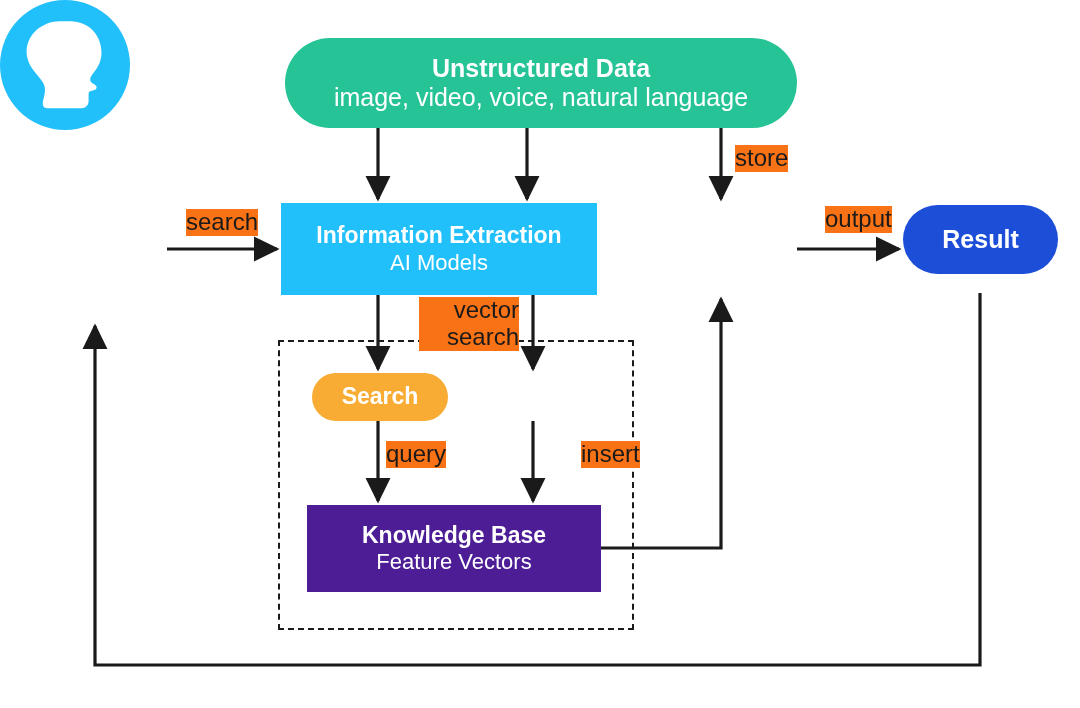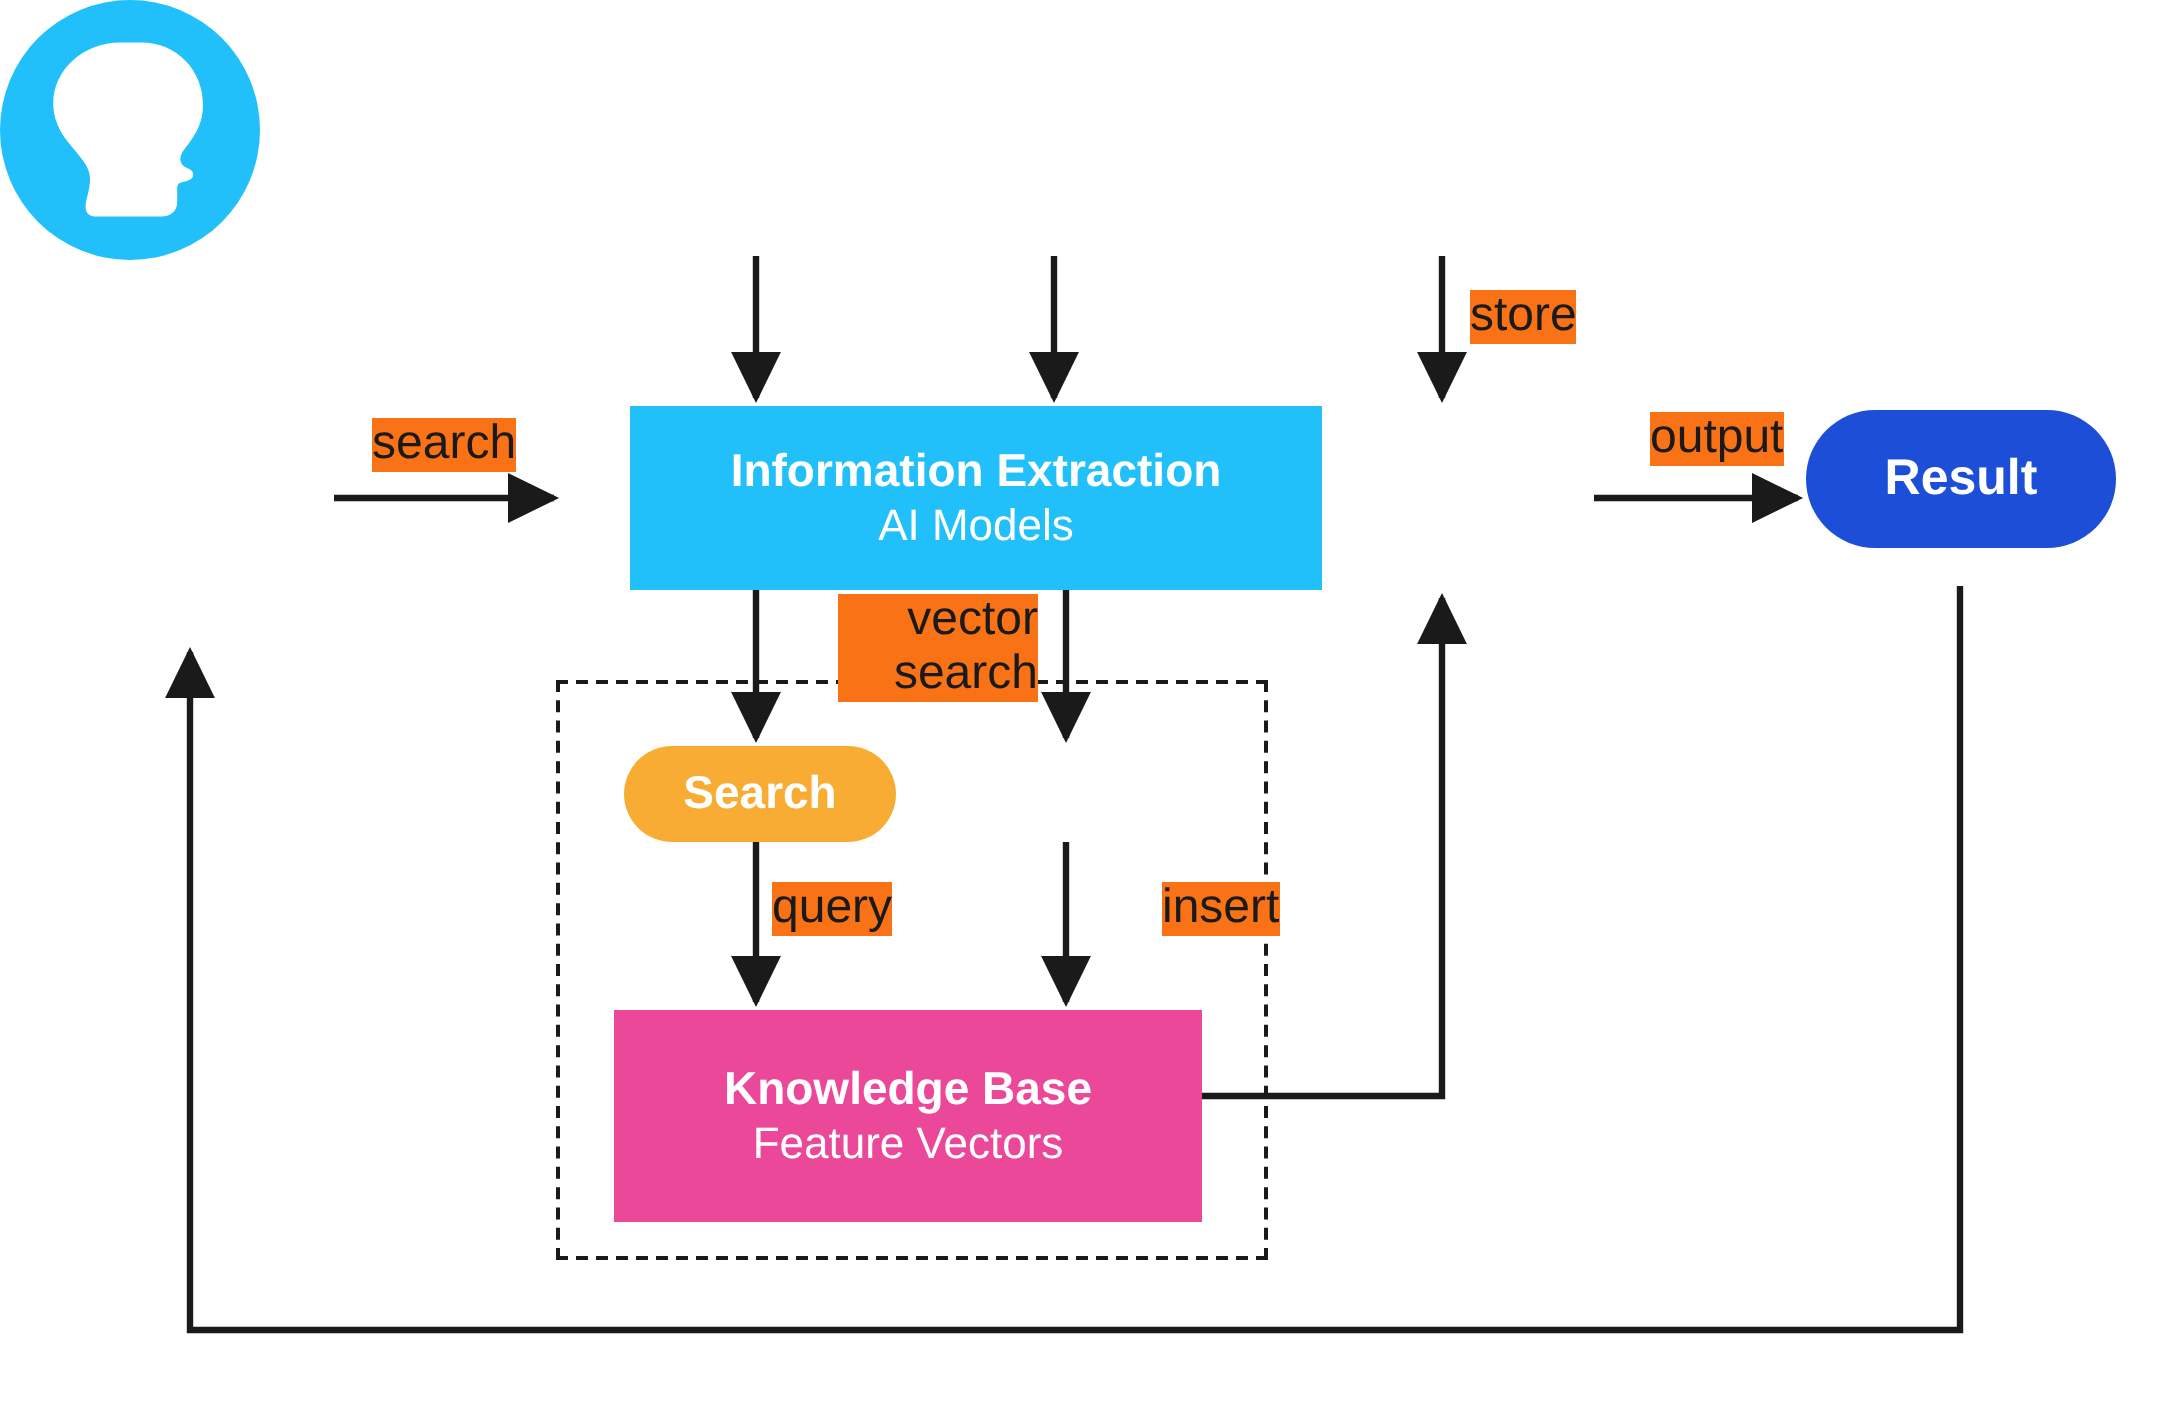--- a/index.html
+++ b/index.html
@@ -54,24 +54,23 @@
     border-radius: 45px;
     background: #26c396;
   }
   #node-unstructured-data .title { font-size: 25px; }
   #node-unstructured-data .subtitle { font-size: 25px; }
 
   
   #node-information-extraction {
     left: 281px;
     top: 203px;
-    width: 346px;
+    width: 316px;
     height: 92px;
     background: #22c0fb;
-    margin-left: 34px;
   }
   #node-information-extraction .title { font-size: 23px; }
   #node-information-extraction .subtitle { font-size: 22px; }
 
   
   #node-object-storage {
     left: 645px;
     top: 203px;
     width: 152px;
     height: 92px;
@@ -98,22 +97,22 @@
   }
   #node-search { left: 312px; top: 373px; width: 136px; }
   #node-index  { left: 465px; top: 373px; width: 137px; }
   .pill-orange .title { font-size: 23px; }
 
   
   #node-knowledge-base {
     left: 307px;
     top: 505px;
     width: 294px;
-    height: 106px;
-    background: #ec4899;
+    height: 87px;
+    background: #4c1d95;
     text-align: center;
   }
   #node-knowledge-base .title { font-size: 23px; }
   #node-knowledge-base .subtitle { font-size: 22px; }
 
   
   #node-user-avatar {
     left: 35px;
     top: 192px;
     width: 130px;
@@ -192,20 +191,24 @@
       <line x1="533" y1="421" x2="533" y2="501" marker-end="url(#arrowhead)"></line>
 
       <path d="M601,548 L721,548 L721,299" marker-end="url(#arrowhead)"></path>
 
       <path d="M980,293 L980,665 L95,665 L95,326" marker-end="url(#arrowhead)"></path>
     </g>
   </svg>
 
   <div id="vector-search-group"></div>
 
+  <div class="node" id="node-unstructured-data">
+    <span class="title">Unstructured Data</span>
+    <span class="subtitle">image, video, voice, natural language</span>
+  </div>
 
   <div class="node" id="node-information-extraction">
     <span class="title">Information Extraction</span>
     <span class="subtitle">AI Models</span>
   </div>
 
 
   <div class="node" id="node-result">
     <span class="title">Result</span>
   </div>

